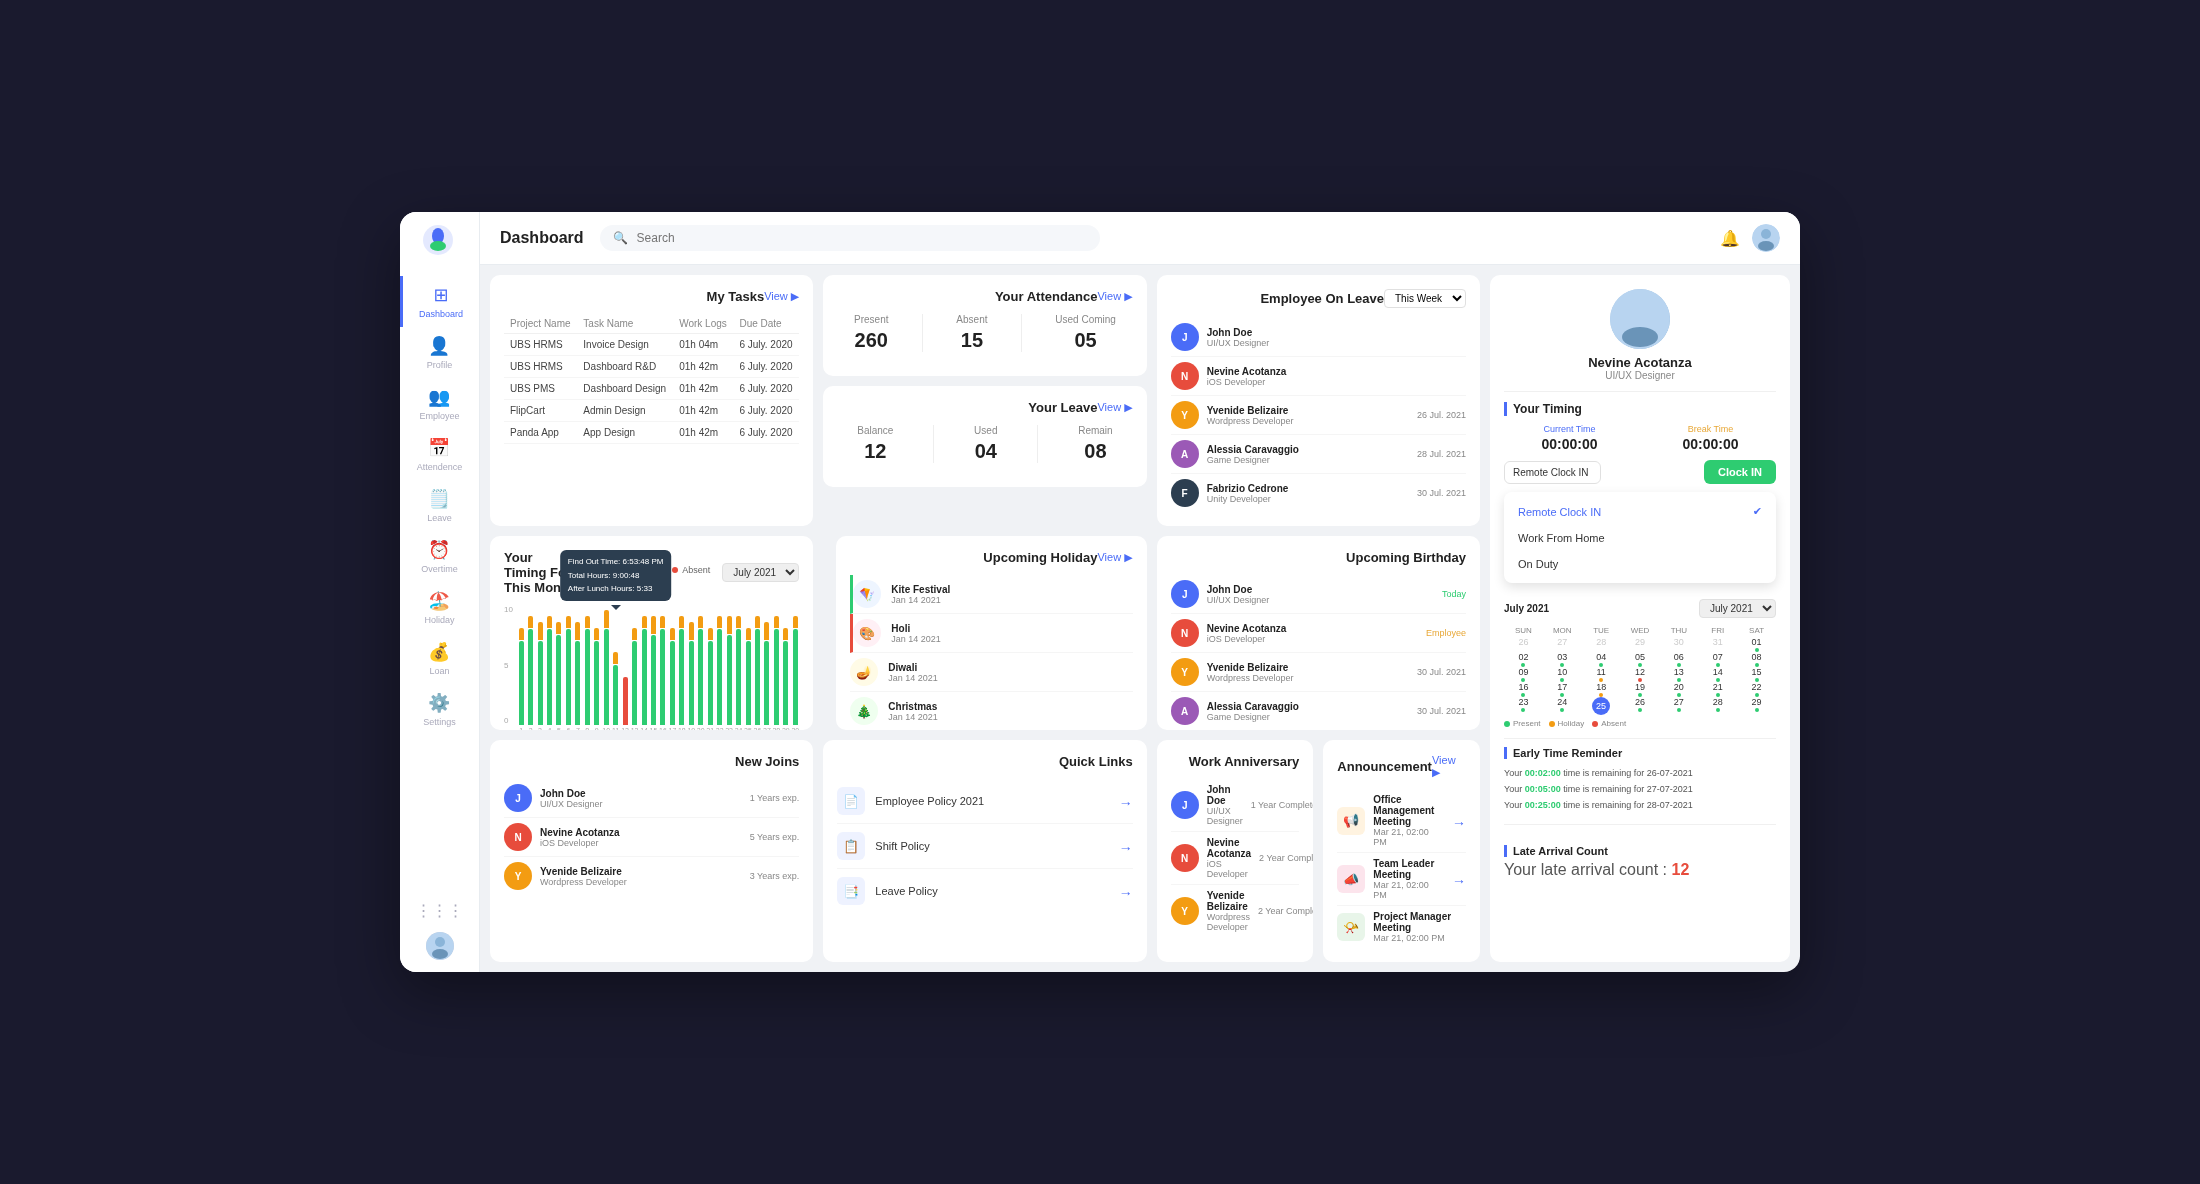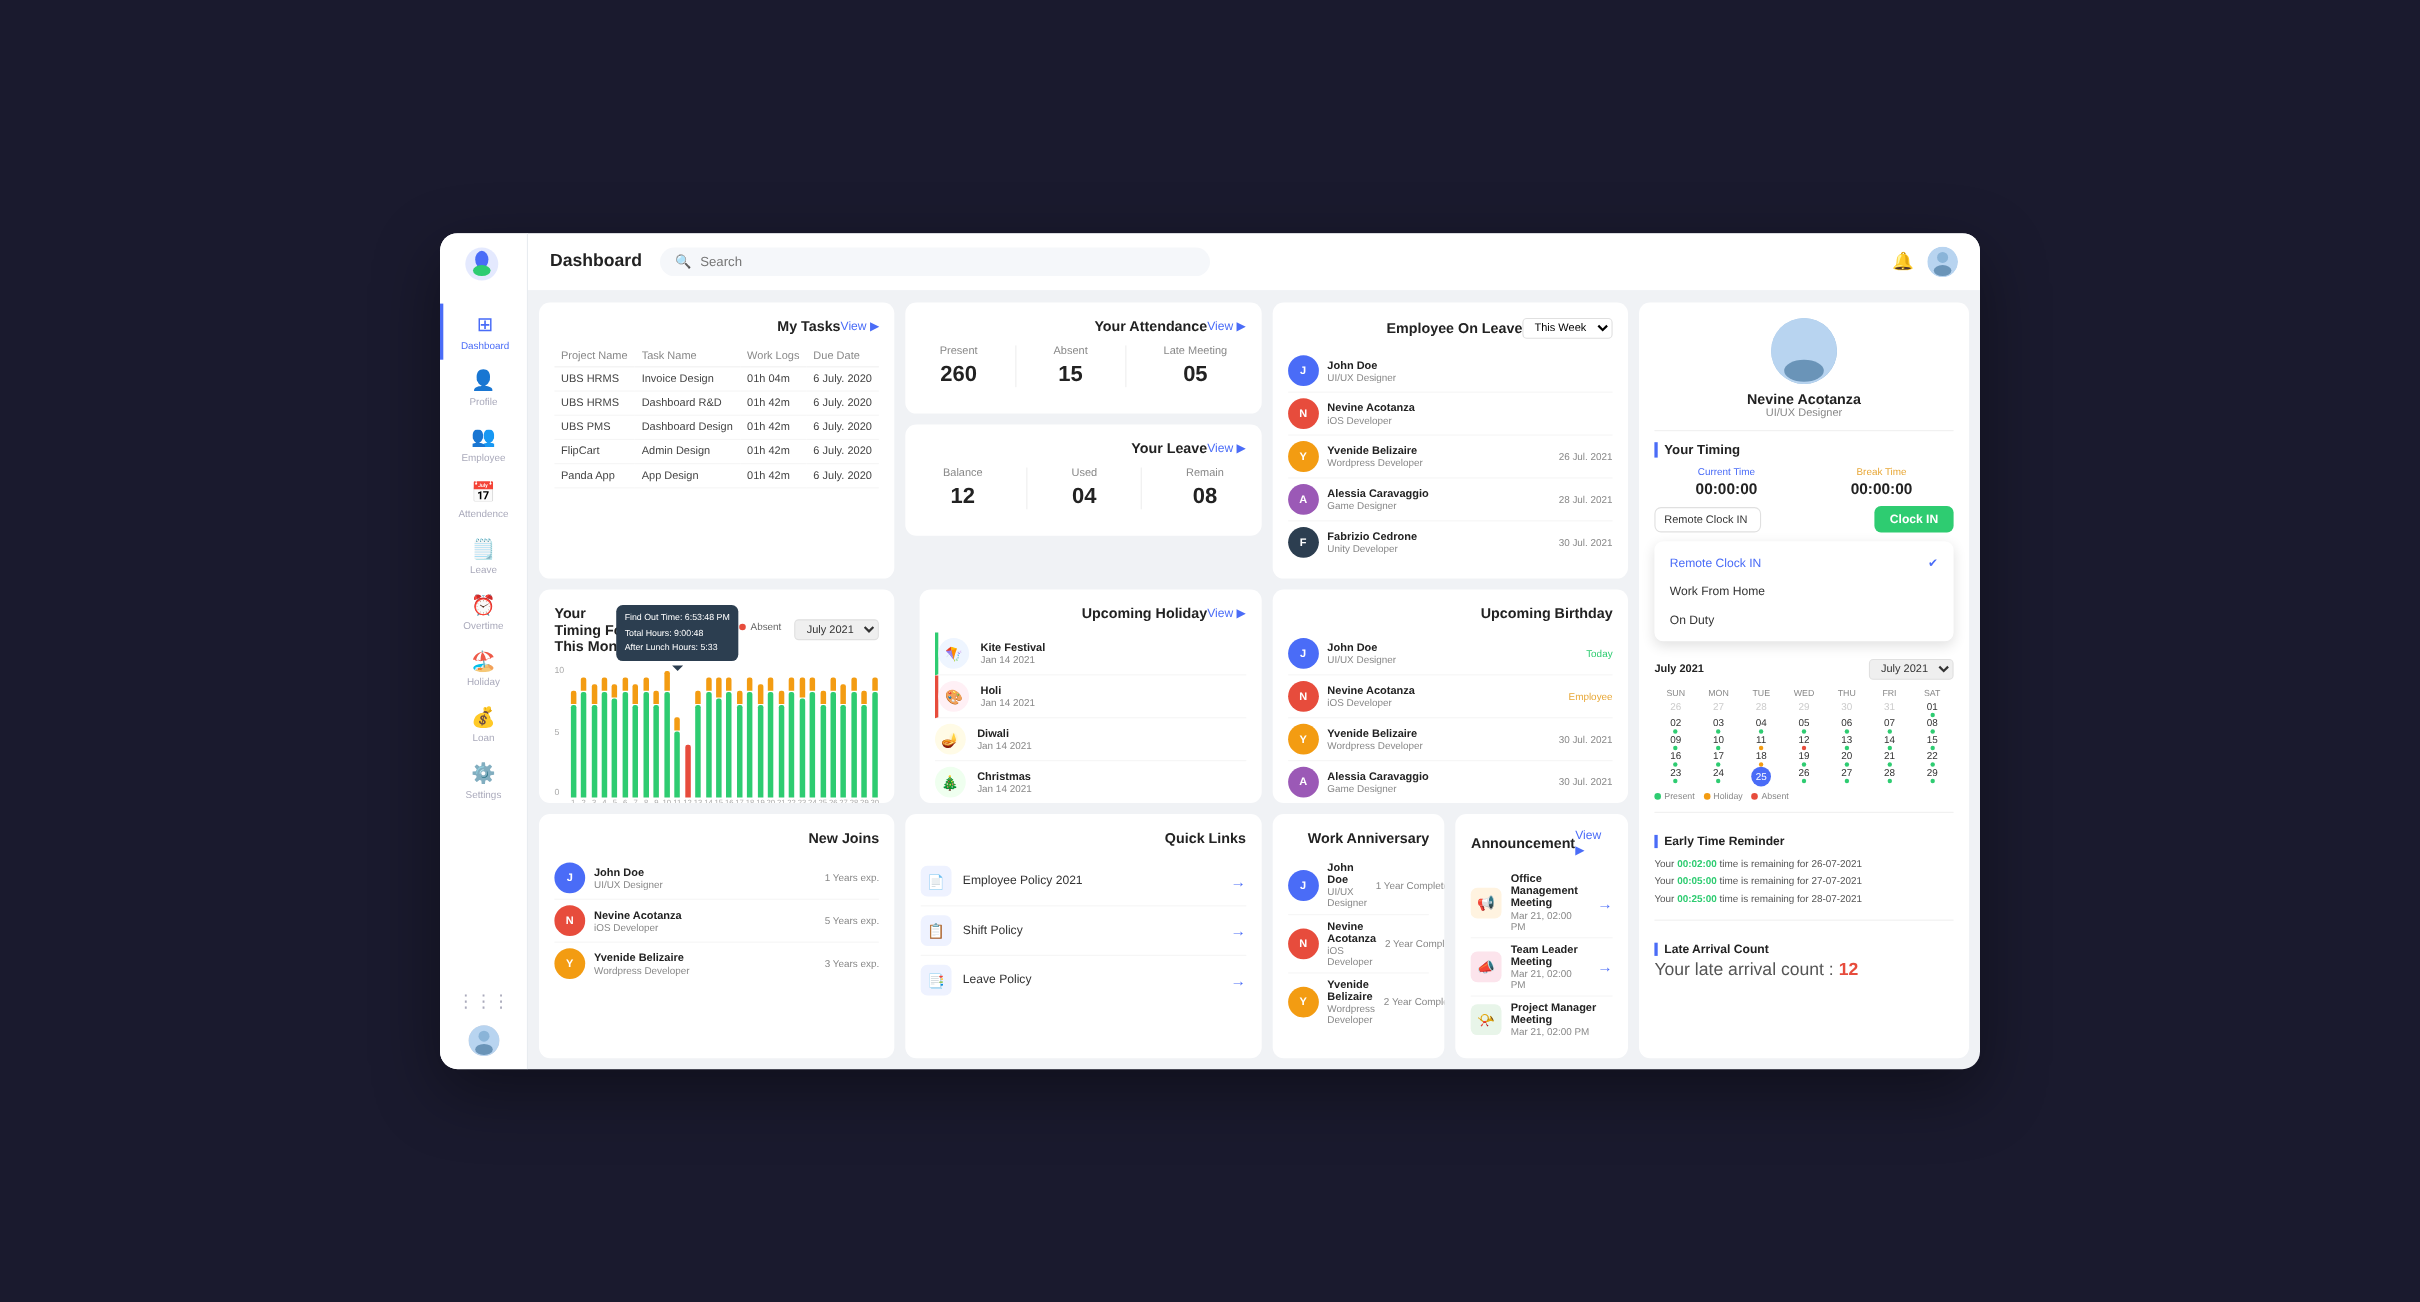--- a/index.html
+++ b/index.html
@@ -89,21 +89,21 @@
     .quick-link-icon { width: 28px; height: 28px; background: #eef2ff; border-radius: 6px; display: flex; align-items: center; justify-content: center; font-size: 13px; flex-shrink: 0; }
     .quick-link-label { flex: 1; font-size: 11px; color: #333; }
     .quick-link-arrow { color: #4a6cf7; font-size: 14px; }
     .announce-item { display: flex; align-items: center; gap: 8px; padding: 5px 0; border-bottom: 1px solid #f5f5f5; }
     .announce-item:last-child { border-bottom: none; }
     .announce-icon { width: 28px; height: 28px; border-radius: 6px; display: flex; align-items: center; justify-content: center; font-size: 13px; flex-shrink: 0; }
     .announce-info { flex: 1; }
     .announce-name { font-size: 10px; font-weight: 600; color: #222; }
     .announce-date { font-size: 9px; color: #888; }
     
-    .reminder-section { border-top: 1px solid #f0f0f0; padding-top: 20px; }
+    .reminder-section { border-top: 1px solid #f0f0f0; padding-top: 8px; }
     .reminder-title { font-size: 11px; font-weight: 600; color: #222; margin-bottom: 6px; border-left: 3px solid #4a6cf7; padding-left: 6px; }
     .reminder-item { font-size: 9px; color: #555; line-height: 1.8; }
     .highlight-green { color: #2ecc71; font-weight: 600; }
     .late-section { border-top: 1px solid #f0f0f0; padding-top: 20px; }
     .late-title { font-size: 11px; font-weight: 600; color: #222; margin-bottom: 4px; border-left: 3px solid #4a6cf7; padding-left: 6px; }
     .late-count { font-size: 16px; color: #555; }
     .late-count .num { color: #e74c3c; font-weight: 600; }
     .this-week-select { font-size: 10px; border: 1px solid #e0e0e0; border-radius: 4px; padding: 2px 6px; background: #fff; cursor: pointer; }
     .announce-card { background: #fff; border-radius: 10px; padding: 14px; }
     
@@ -266,21 +266,21 @@
               <div class="stat-label">Present</div>
               <div class="stat-value">260</div>
             </div>
             <div class="divider-v"></div>
             <div class="stat-item">
               <div class="stat-label">Absent</div>
               <div class="stat-value">15</div>
             </div>
             <div class="divider-v"></div>
             <div class="stat-item">
-              <div class="stat-label">Late Meeting</div>
+              <div class="stat-label">Used Coming</div>
               <div class="stat-value">05</div>
             </div>
           </div>
         </div>
 
         <div class="card">
           <div class="card-header">
             <span class="card-title">Your Leave</span>
             <span class="view-link">View ▶</span>
           </div>

